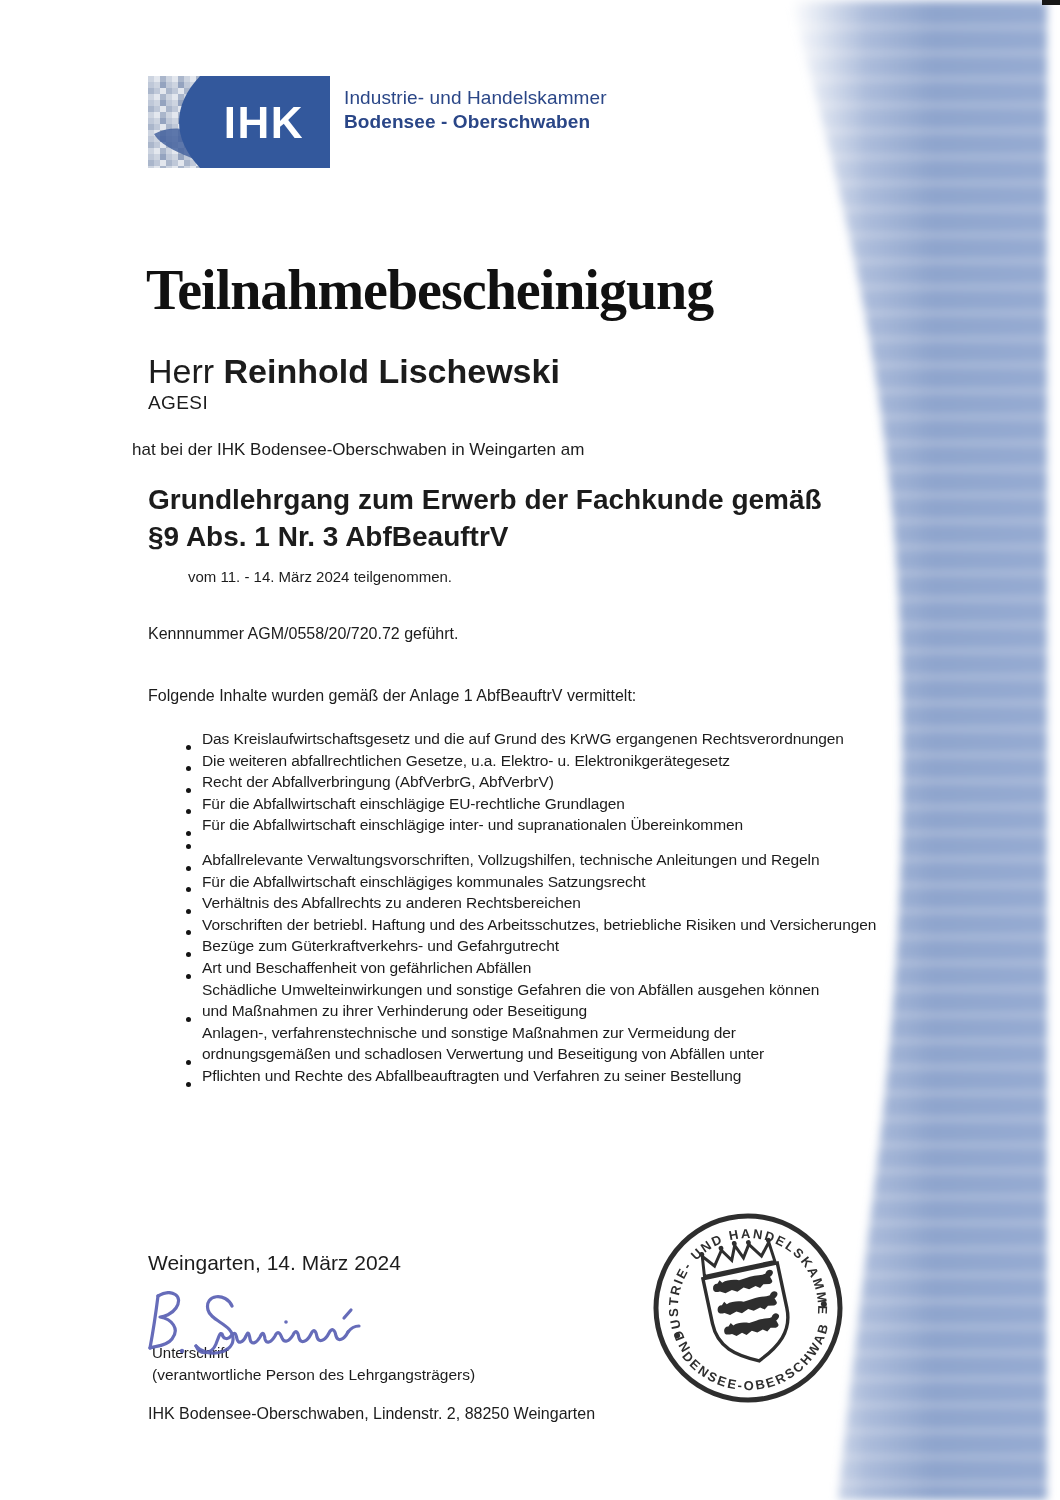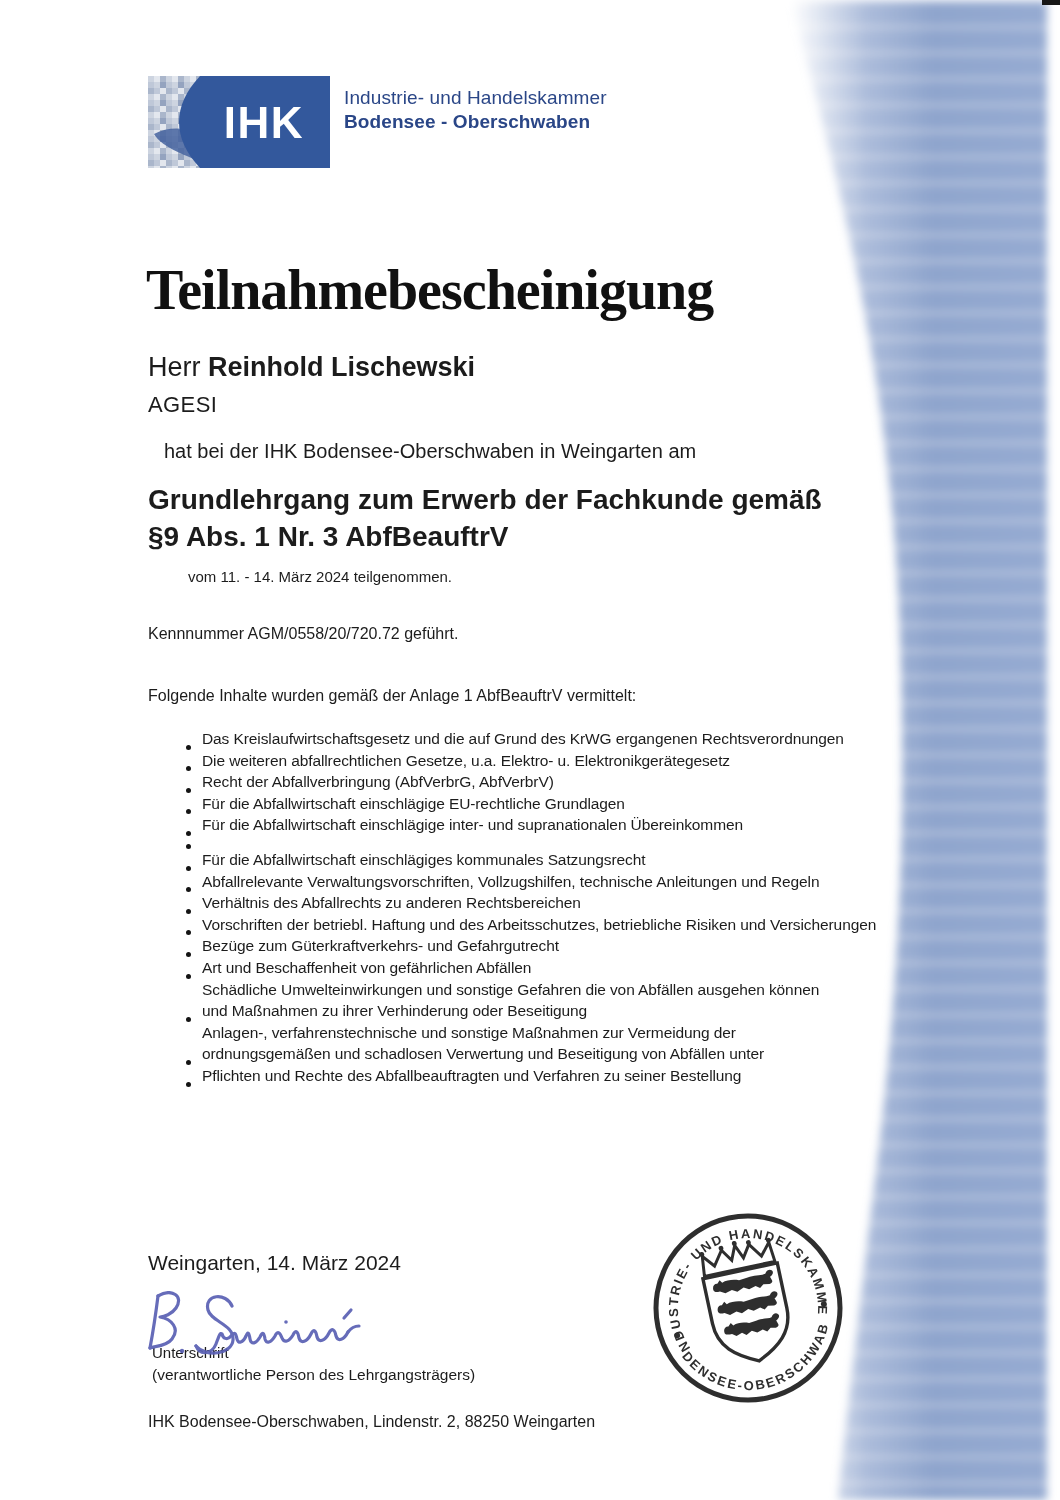--- a/index.html
+++ b/index.html
@@ -11,41 +11,41 @@
   .corner-tick{position:absolute;top:0;left:1042px;width:18px;height:5px;background:#161616;z-index:2;}
   .content{position:absolute;inset:0;z-index:1;border-radius:20px;}
 
   .logo{position:absolute;left:148px;top:76px;display:flex;align-items:flex-start;}
   .logo-mark{display:block;}
   .logo-text{margin-left:14px;padding-top:10px;font-size:19px;line-height:24px;color:#2a4687;letter-spacing:0.1px;}
   .logo-text .l2{font-weight:bold;}
 
   .title{position:absolute;left:146px;top:258px;font-size:56px;font-weight:bold;letter-spacing:-1px;color:#111;font-family:Liberation Serif, serif;}
 
-  .recipient{position:absolute;left:148px;top:352px;font-size:27px;}
+  .recipient{position:absolute;left:148px;top:352px;font-size:34px;}
   .recipient .name{font-weight:bold;}
-  .company{position:absolute;left:148px;top:392px;font-size:22px;letter-spacing:0.4px;}
-
-  .intro{position:absolute;left:164px;top:440px;font-size:20px;}
+  .company{position:absolute;left:148px;top:392px;font-size:19px;letter-spacing:0.4px;}
+
+  .intro{position:absolute;left:132px;top:440px;font-size:17px;}
   .course{position:absolute;left:148px;top:481px;font-size:28px;font-weight:bold;line-height:37px;}
   .participation{position:absolute;left:148px;top:568px;font-size:15px;margin-left:40px;}
 
   .recognition{position:absolute;left:148px;top:622px;font-size:16px;line-height:23.5px;}
   .contents-intro{position:absolute;left:148px;top:687px;font-size:16px;}
 
   ul.bullets{position:absolute;left:186px;top:728px;width:745px;margin:0;padding:0;list-style:none;
     font-size:15.5px;line-height:21.6px;letter-spacing:-0.1px;}
   ul.bullets li{display:flex;align-items:flex-end;}
   ul.bullets .dot{flex:none;width:5px;height:5px;border-radius:50%;background:#141414;margin:8px 11px 0 0;}
 
   .place-date{position:absolute;left:148px;top:1251px;font-size:21px;}
   .sig-svg{position:absolute;left:136px;top:1288px;z-index:3;}
   .sig-label{position:absolute;left:152px;top:1344px;font-size:15px;z-index:2;}
   .sig-sublabel{position:absolute;left:152px;top:1366px;font-size:15.5px;}
-  .footer{position:absolute;left:148px;top:1405px;font-size:16px;margin-top:8px;}
+  .footer{position:absolute;left:148px;top:1405px;font-size:16px;}
 
   .stamp{position:absolute;left:648px;top:1208px;}
 </style>
 </head>
 <body>
 
 <div class="page">
 
   <svg class="band-svg" width="1060" height="1500" viewBox="0 0 1060 1500" aria-hidden="true">
     <defs>
@@ -148,27 +148,27 @@
           <div class="btxt">
             <div>Für die Abfallwirtschaft einschlägige inter- und supranationalen Übereinkommen</div>
           </div>
         </li>
       <li>
           <span class="dot"></span>
         </li>
       <li>
           <span class="dot"></span>
           <div class="btxt">
+            <div>Abfallrelevante Verwaltungsvorschriften, Vollzugshilfen, technische Anleitungen und Regeln</div>
+          </div>
+        </li>
+      <li>
+          <span class="dot"></span>
+          <div class="btxt">
             <div>Für die Abfallwirtschaft einschlägiges kommunales Satzungsrecht</div>
-          </div>
-        </li>
-      <li>
-          <span class="dot"></span>
-          <div class="btxt">
-            <div>Abfallrelevante Verwaltungsvorschriften, Vollzugshilfen, technische Anleitungen und Regeln</div>
           </div>
         </li>
       <li>
           <span class="dot"></span>
           <div class="btxt">
             <div>Verhältnis des Abfallrechts zu anderen Rechtsbereichen</div>
           </div>
         </li>
       <li>
           <span class="dot"></span>

